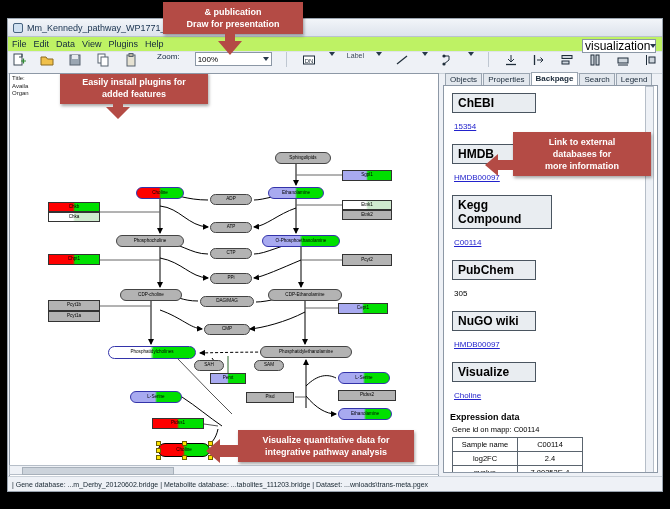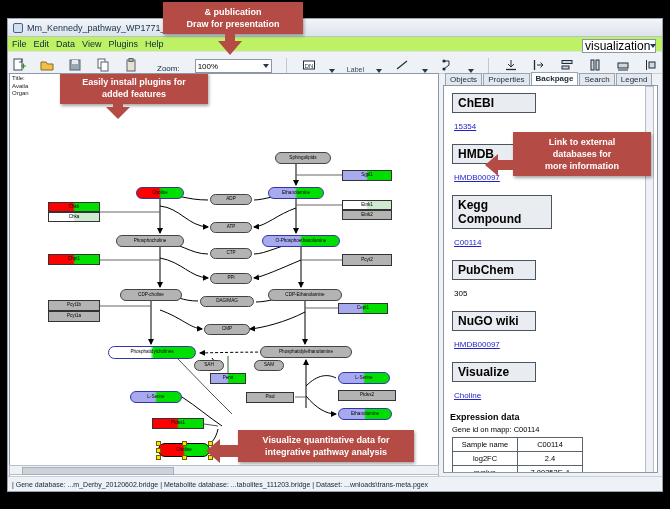--- a/index.html
+++ b/index.html
@@ -4,21 +4,21 @@
 <style>
   html,body{margin:0;padding:0;background:#000;}
   body{width:670px;height:509px;overflow:hidden;font-family:"Liberation Sans",sans-serif;}
   .app{position:absolute;left:7px;top:18px;width:656px;height:474px;background:#eef1f6;border:1px solid #9aa4b0;box-sizing:border-box;}
   .titlebar{height:17px;background:linear-gradient(#f2f5f9,#dde3ec);border-bottom:1px solid #b9c2cd;display:flex;align-items:center;padding:0 4px;}
   .titlebar .tb-icon{width:11px;height:11px;margin-right:4px;position:relative;}
   .titlebar .tb-icon:before{content:"";position:absolute;left:1px;top:1px;width:8px;height:8px;border:1px solid #46627f;border-radius:2px;background:#cfe0f0;}
   .tb-title{font-size:9px;color:#16304d;white-space:nowrap;}
   .menubar{height:14px;background:#bef264;display:flex;align-items:center;padding:0 4px;border-bottom:1px solid #dfe4ea;}
   .menubar span{font-size:9px;color:#10263d;margin-right:7px;cursor:default;}
-  .toolbar{height:21px;background:#eef1f6;display:flex;align-items:flex-end;padding:0 3px;border-bottom:1px solid #c9d0d8;gap:12px;}
+  .toolbar{height:21px;background:#eef1f6;display:flex;align-items:flex-start;padding:0 3px;border-bottom:1px solid #c9d0d8;gap:12px;}
   .tbtn{width:16px;height:16px;position:relative;display:inline-block;}
   .zoomlabel{font-size:8px;color:#10263d;margin:0 3px 0 6px;}
   .zoombox{width:78px;height:14px;background:#fff;border:1px solid #8b97a5;font-size:8px;display:flex;align-items:center;justify-content:space-between;padding:0 2px;box-sizing:border-box;}
   .caret{width:0;height:0;border-left:3px solid transparent;border-right:3px solid transparent;border-top:4px solid #27384a;}
   .sep{width:1px;height:15px;background:#bfc7d1;margin:0 2px;}
   .tlabel{font-size:7px;color:#3a4756;}
   .vis-select{position:absolute;right:6px;top:20px;width:74px;height:14px;background:#fff;border:1px solid #8b97a5;font-size:12px;display:flex;align-items:center;justify-content:space-between;padding:0 2px;box-sizing:border-box;}
   .body{position:absolute;left:0;top:53px;right:0;bottom:0;display:flex;}
   .canvaswrap{position:relative;width:430px;background:#fff;border:1px solid #8d98a6;box-sizing:border-box;margin:1px 0 0 1px;height:404px;overflow:hidden;}
   .infohdr{position:absolute;left:2px;top:1px;font-size:6px;line-height:7.5px;color:#222;}

